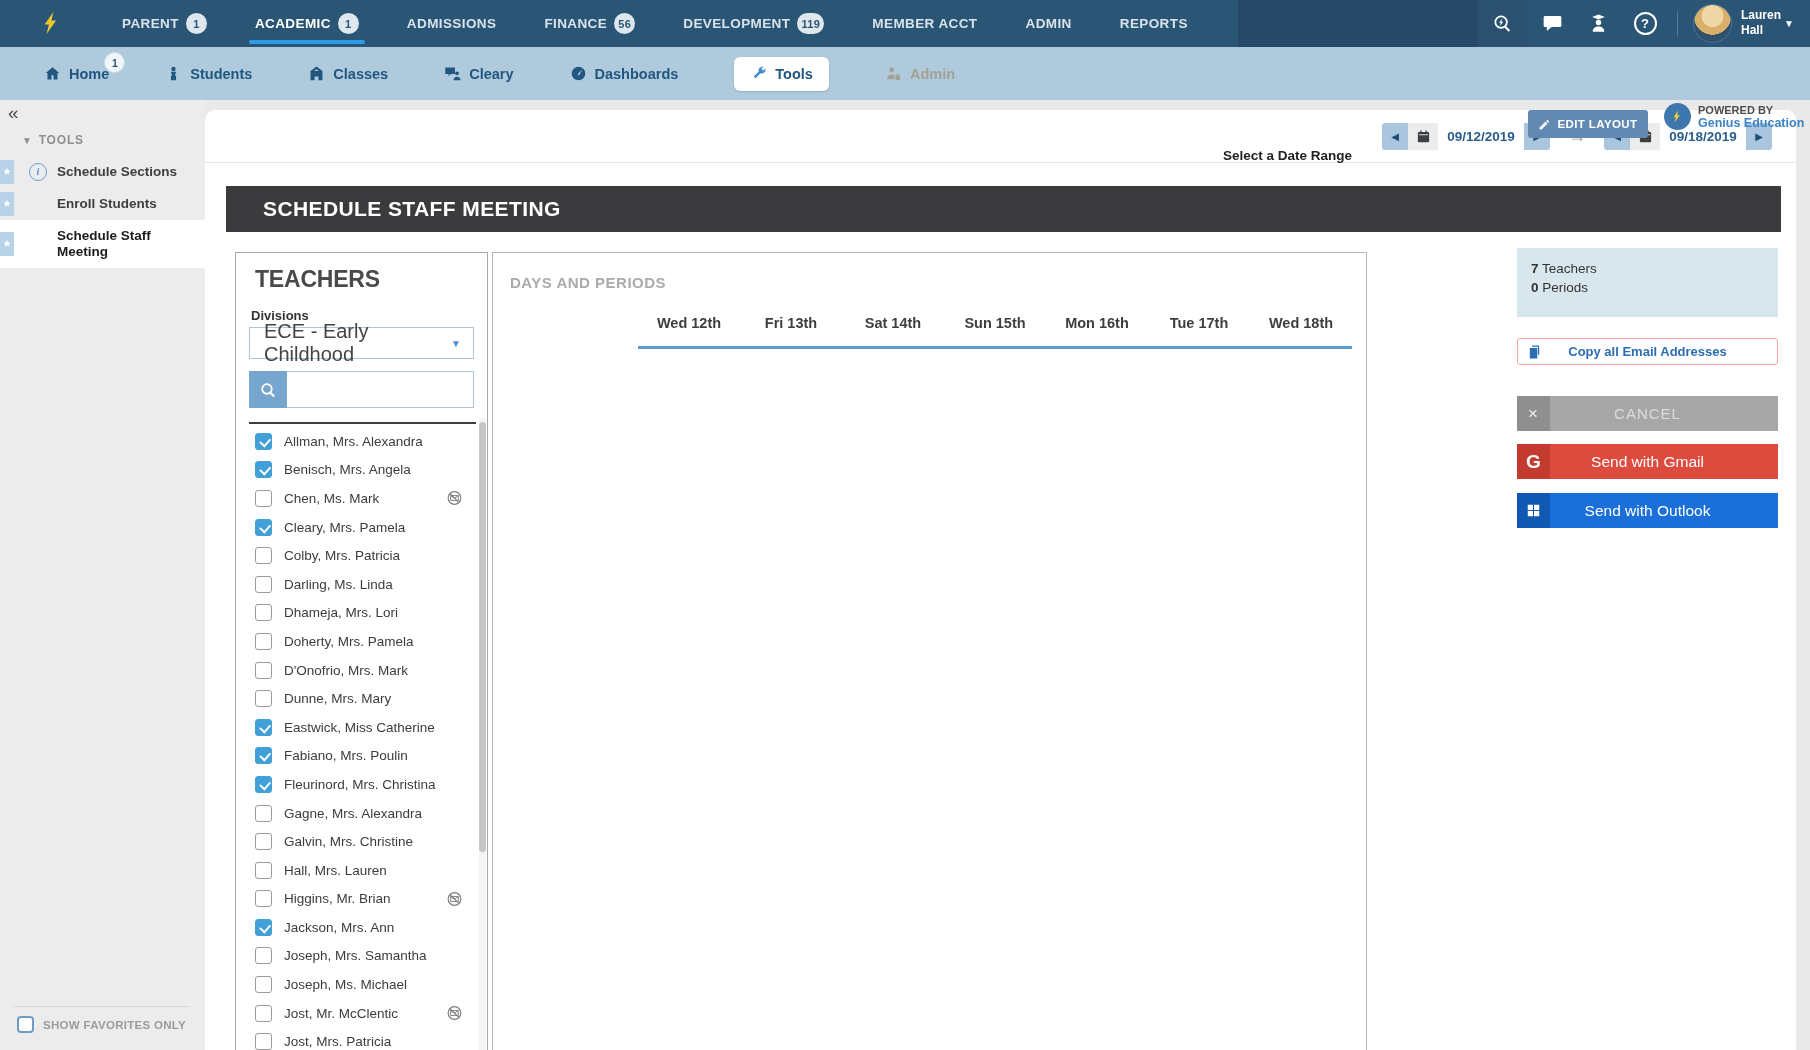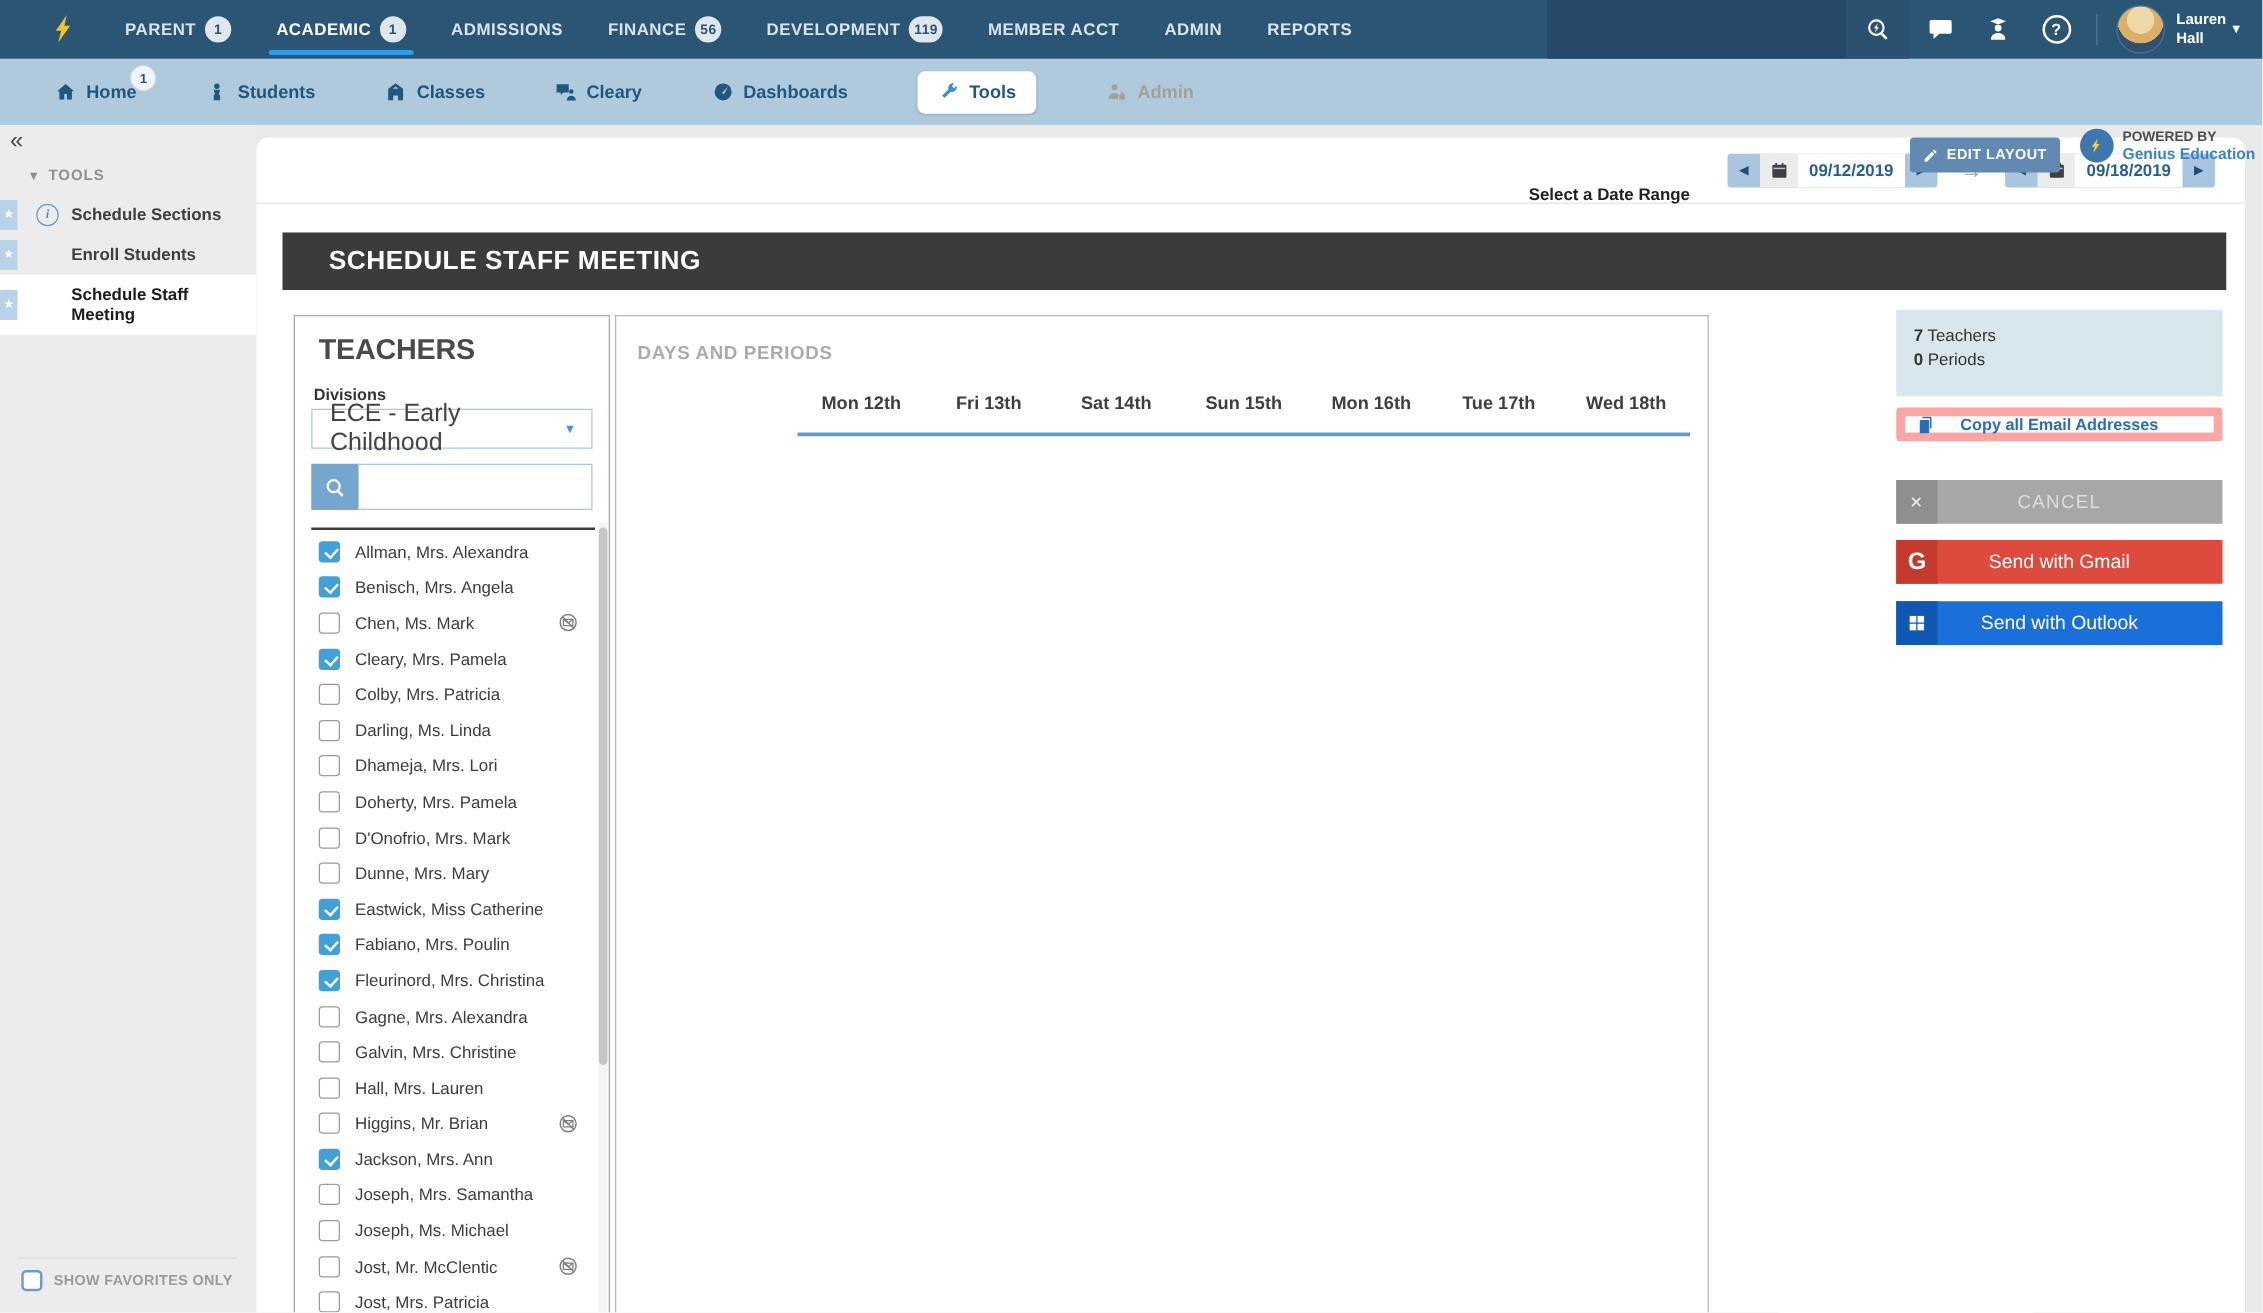--- a/index.html
+++ b/index.html
@@ -5,21 +5,21 @@
   html,body{margin:0;padding:0;}
   body{width:1810px;height:1050px;position:relative;overflow:hidden;
        font-family:"Liberation Sans","DejaVu Sans",sans-serif;background:#e9e9e9;
        -webkit-font-smoothing:antialiased;}
   svg.ic{display:block;}
   use{fill:currentColor;}
 
   
   .topbar{position:absolute;left:0;top:0;width:1810px;height:47px;background:#2b5574;display:flex;align-items:center;z-index:30;}
   .logo{position:absolute;left:40px;top:7px;color:#ecc531;}
-  .tn-items{position:absolute;left:100px;top:0;height:47px;display:flex;align-items:center;gap:36px;}
+  .tn-items{position:absolute;left:122px;top:0;height:47px;display:flex;align-items:center;gap:48px;}
   .tn-item{position:relative;height:47px;display:flex;align-items:center;gap:7px;color:#d9e3ec;
            font-size:13.5px;font-weight:700;letter-spacing:.4px;cursor:pointer;}
   .tn-item.active{color:#fff;}
   .tn-item.active::after{content:"";position:absolute;left:-6px;right:-6px;bottom:3px;height:4px;background:#2e9ce8;border-radius:2px;}
   .badge{min-width:21px;height:21px;padding:0 4px;box-sizing:border-box;border-radius:11px;background:#dfe7ee;
          color:#2b5574;font-size:11px;font-weight:700;display:flex;align-items:center;justify-content:center;}
   .badge:empty{display:none;}
   .tn-search{position:absolute;left:1238px;top:0;width:239px;height:47px;background:#26496a;}
   .tn-search-btn{position:absolute;left:1477px;top:0;width:50px;height:47px;background:#2c5070;color:#fff;
                  display:flex;align-items:center;justify-content:center;cursor:pointer;}
@@ -121,21 +121,21 @@
   .d-title{position:absolute;left:17px;top:21px;font-size:15px;font-weight:700;color:#ababab;letter-spacing:.5px;}
   .d-heads{position:absolute;left:145px;right:14px;top:62px;display:flex;}
   .d-heads .day{flex:1;text-align:center;font-size:14.5px;font-weight:700;color:#3e3e3e;}
   .d-underline{position:absolute;left:145px;right:14px;top:93px;height:3px;background:#5f9bd3;}
 
   
   .rcol{position:absolute;right:18px;top:138px;width:261px;}
   .sumbox{background:#d8e7ee;padding:11px 14px;height:47px;}
   .sumbox div{font-size:13.5px;color:#333;line-height:19px;}
   .sumbox b{font-weight:700;}
-  .copy-btn{margin-top:9px;height:27px;border:7px solid #fca5a5;border-radius:3px;background:#fff;position:relative;
+  .copy-btn{margin-top:21px;height:27px;border:1px solid #fca5a5;border-radius:3px;background:#fff;position:relative;
             display:flex;align-items:center;justify-content:center;cursor:pointer;box-sizing:border-box;}
   .copy-btn .cicon{position:absolute;left:9px;color:#2a6db5;}
   .copy-btn span{font-size:13px;font-weight:700;color:#2a6db5;}
   .act-btn{position:relative;height:35px;display:flex;align-items:center;justify-content:center;cursor:pointer;}
   .act-btn .lead{position:absolute;left:0;top:0;bottom:0;width:33px;display:flex;align-items:center;justify-content:center;}
   .cancel-btn{margin-top:31px;background:#a7a7a7;}
   .cancel-btn .lead{background:#8f8f8f;color:#efefef;font-size:17px;}
   .cancel-btn span{color:#dcdcdc;font-size:15px;letter-spacing:1px;}
   .gmail-btn{margin-top:13px;background:#dc4b3e;}
   .gmail-btn .lead{background:#c23b2e;color:#fff;font-size:19px;font-weight:700;}
@@ -568,21 +568,21 @@
       </div>
     <div class="t-scroll">
         <div class="t-thumb"></div>
       </div>
   </div>
 
   <div class="dpanel">
     <div class="d-title">DAYS AND PERIODS</div>
     <div class="d-heads">
 
-    <div class="day">Mon 12th</div>
+    <div class="day">Wed 12th</div>
         <div class="day">Fri 13th</div>
         <div class="day">Sat 14th</div>
         <div class="day">Sun 15th</div>
         <div class="day">Mon 16th</div>
         <div class="day">Tue 17th</div>
         <div class="day">Wed 18th</div>
       </div>
     <div class="d-underline"></div>
   </div>
 

